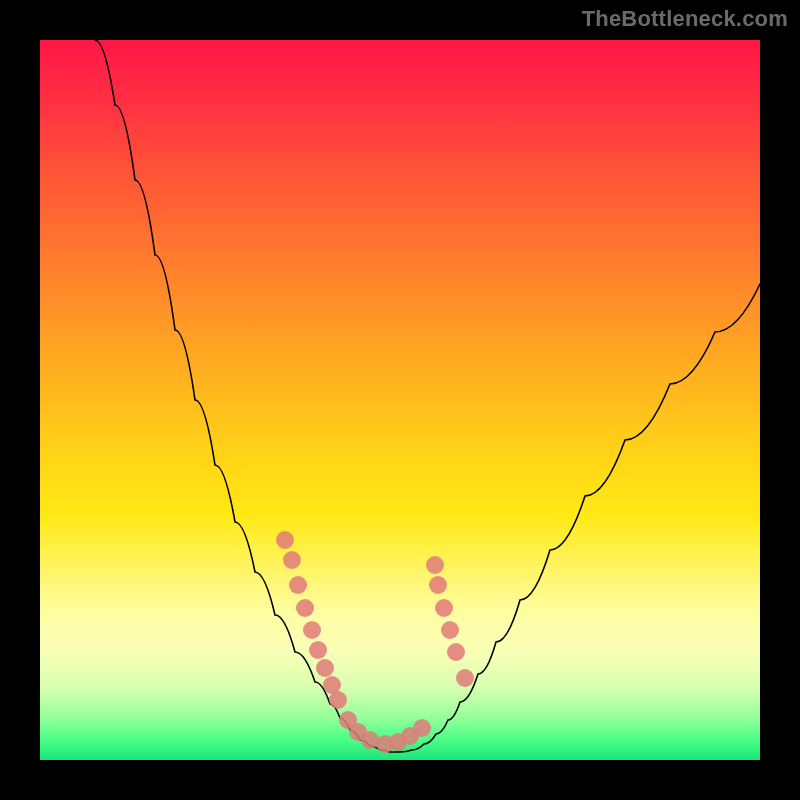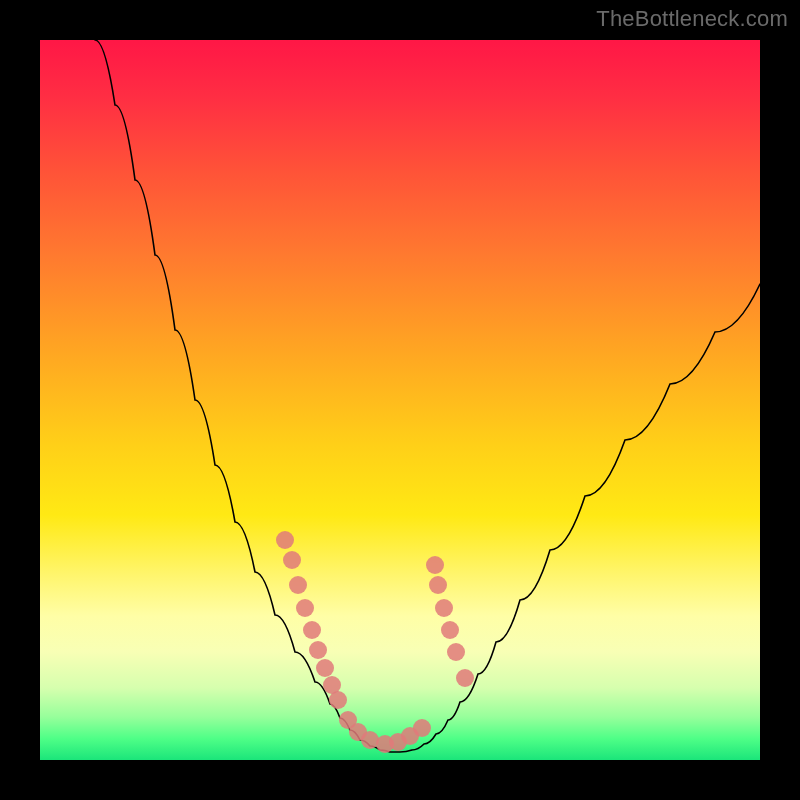--- a/index.html
+++ b/index.html
@@ -41,21 +41,21 @@
       #4fff87 97%,
       #1be57a 100%
     );
   }
   .attribution {
     position: absolute;
     top: 6px;
     right: 12px;
     color: #6a6a6a;
     font-size: 22px;
-    font-weight: 400;
+    font-weight: 700;
     letter-spacing: 0.2px;
   }
   svg.overlay {
     position: absolute;
     left: 0;
     top: 0;
     width: 720px;
     height: 720px;
   }
   .curve {

